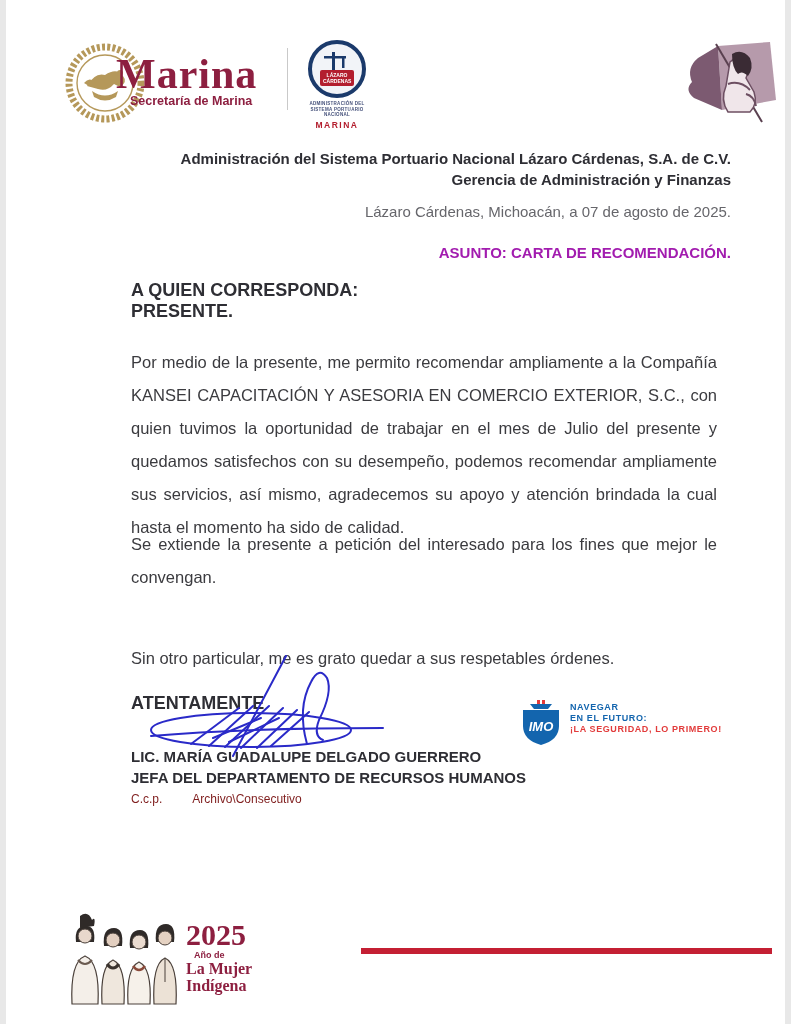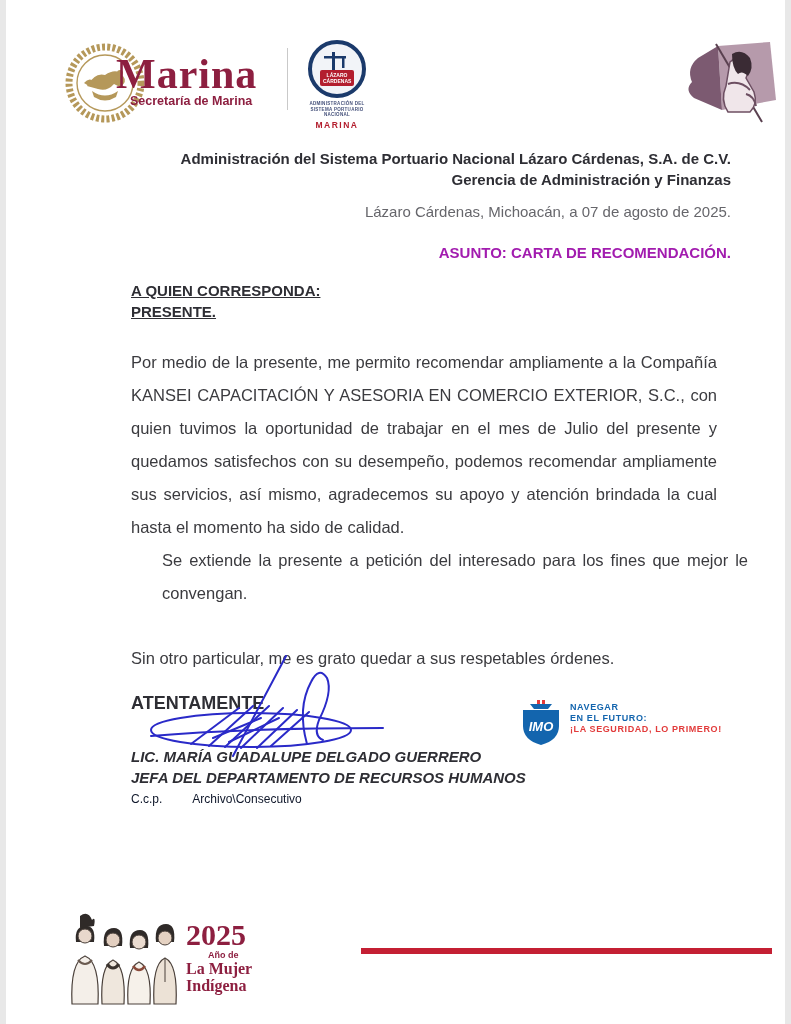--- a/index.html
+++ b/index.html
@@ -57,44 +57,44 @@
   .dateline {
     right:54px; top:203px; 
     font-size:15px; color:#66666b;
   }
   .subject {
     right:54px; top:244px; text-align:center;
     font-size:15px; font-weight:bold; color:#a21caf;
   }
 
   
-  .salutation { left:125px; top:280px; font-size:15px; font-weight:bold; color:#2e2e34; line-height:21px;text-decoration:underline; }
+  .salutation { left:125px; top:280px; font-size:18px; font-weight:bold; color:#2e2e34; line-height:21px; }
   .para {
     left:125px; width:586px;
     font-size:16.5px; line-height:33px; color:#3b3b3f;
     text-align:justify;
   }
   .p1 { top:346px; }
-  .p2 { top:544px;margin-left:31px; }
+  .p2 { top:528px; }
   .p3 { top:642px; }
 
   .closing { left:125px; top:693px; font-size:18px; font-weight:bold; color:#2e2e34; }
-  .signer { left:125px; top:746px; font-size:15px; font-weight:bold; color:#2e2e34; line-height:21px;font-style:italic; }
-  .ccp-row { left:125px; top:792px; font-size:12px; color:#0f172a; display:flex; gap:30px; }
+  .signer { left:125px; top:746px; font-size:15px; font-weight:bold; color:#2e2e34; line-height:21px; }
+  .ccp-row { left:125px; top:792px; font-size:12px; color:#7f1d1d; display:flex; gap:30px; }
 
   
   .imo-block { left:514px; top:698px; display:flex; gap:8px; align-items:flex-start; }
   .imo-text { padding-top:4px; font-size:9px; font-weight:bold; line-height:11px; letter-spacing:0.6px; }
   .imo-blue { color:#1365ae; }
   .imo-red  { color:#e23b3b; }
 
   
   .footer-textblock { left:180px; top:920px; color:#8d1f40; }
   .footer-year { font-size:30px; font-weight:bold; font-family:"Liberation Serif", serif; line-height:30px; }
-  .footer-sub  { font-size:9px; font-weight:bold; margin-left:22px; line-height:10px; }
+  .footer-sub  { font-size:9px; font-weight:bold; margin-left:8px; line-height:10px; }
   .footer-l1, .footer-l2 { font-size:16px; font-weight:bold; font-family:"Liberation Serif", serif; line-height:17px; }
   .footer-line { left:355px; top:948px; width:411px; height:6px; background:#c41f33; }
 
   svg text { font-family:"Liberation Sans", sans-serif; }
 </style>
 </head>
 <body>
 
 <div class="page">
 

